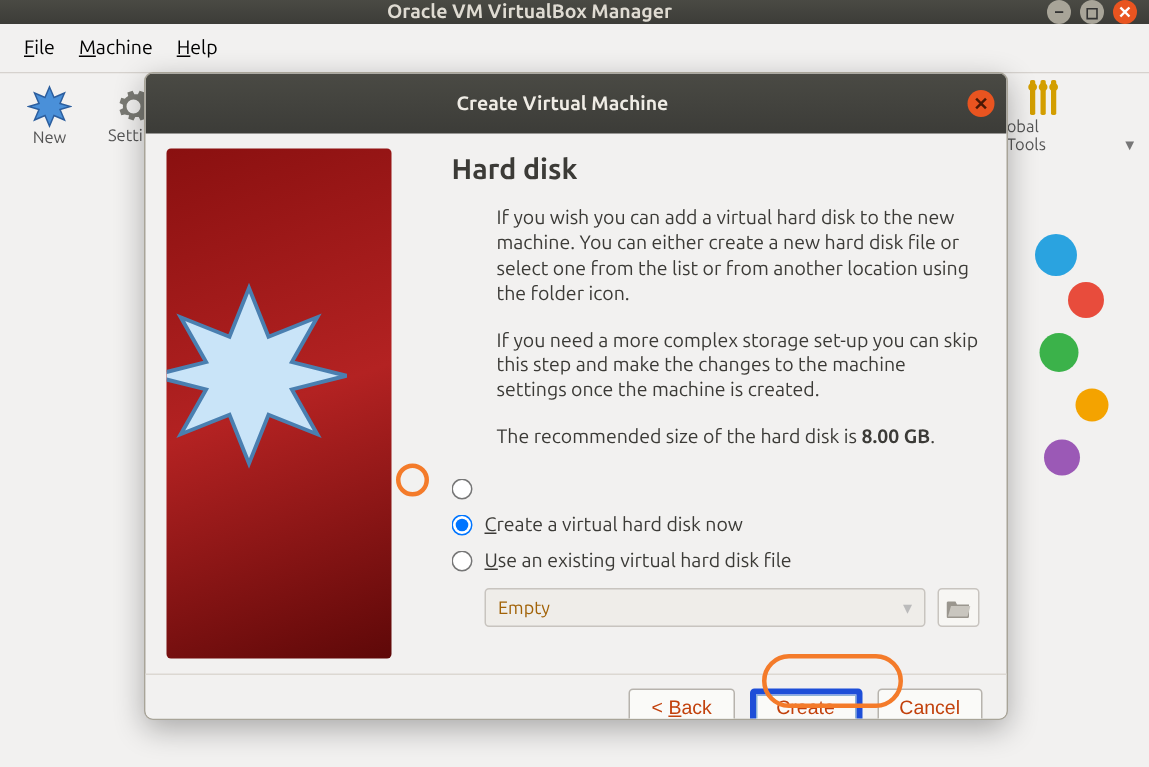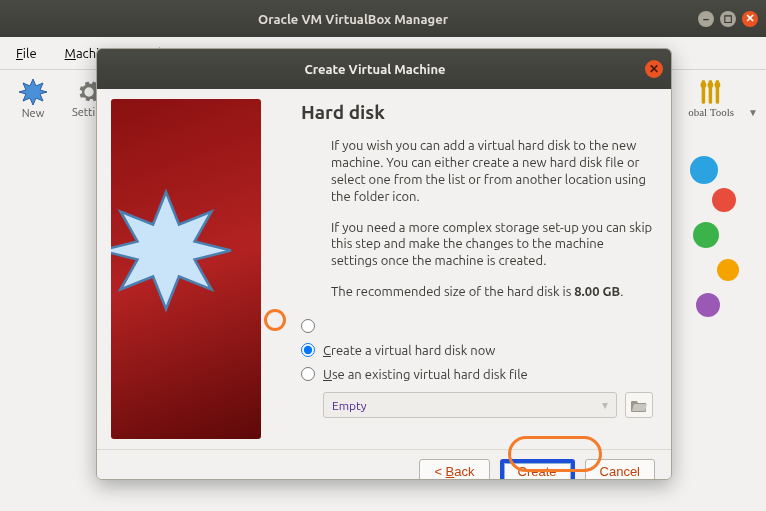--- a/index.html
+++ b/index.html
@@ -6,21 +6,21 @@
     body {
       font-family: Ubuntu, "Segoe UI", sans-serif;
       background: #f2f1f0;
       width: 766px;
       height: 511px;
       overflow: hidden;
       position: relative;
     }
     .main-titlebar {
       background: linear-gradient(to bottom, #4a4a44, #3c3c38);
-      height: 37px;
+      height: 16px;
       color: #dfdbd2;
       display: flex;
       align-items: center;
       padding: 0 8px;
       font-size: 13px;
       font-weight: bold;
     }
     .main-title { flex: 1; text-align: center; }
     .window-controls { display: flex; gap: 6px; }
     .circle-btn {
@@ -32,35 +32,35 @@
     .max { background: #a8a498; }
     .close { background: #e95420; color: #fff; }
     .menubar {
       height: 26px;
       background: #f2f1f0;
       border-bottom: 1px solid #d6d2ce;
       display: flex;
       align-items: center;
       padding: 16px 10px;
       font-size: 13px;
-      gap: 16px;
+      gap: 4px;
     }
     .menubar span { padding: 0 6px; }
     .toolbar {
       height: 56px;
       background: #f2f1f0;
       display: flex;
       align-items: center;
       padding: 4px 8px;
       gap: 6px;
     }
     .tb-item { display: flex; flex-direction: column; align-items: center; font-size: 11px; color: #555; width: 50px; }
     .tb-icon { width: 28px; height: 28px; }
     .separator { width: 1px; height: 40px; background: #ccc; margin: 0 6px; }
-    .tb-right { margin-left: auto; display: flex; align-items: flex-end; gap: 12px; font-family: Liberation Serif, serif; }
+    .tb-right { margin-left: auto; display: flex; align-items: flex-end; gap: 27px; }
     .gear-icon { width: 28px; height: 28px; fill: #7a7a74; }
     .starburst-icon { width: 30px; height: 30px; }
     .right-illustration {
       position: absolute;
       right: 18px;
       top: 140px;
       width: 64px;
       height: 200px;
     }
     
@@ -134,21 +134,21 @@
       gap: 8px;
       margin-top: 6px;
       margin-left: 22px;
     }
     .combo {
       flex: 1;
       height: 26px;
       background: #efede9;
       border: 1px solid #c8c4bf;
       border-radius: 3px;
-      color: #4c1d95;
+      color: #a16207;
       padding: 0 8px;
       font-size: 12px;
       display: flex;
       align-items: center;
       position: relative;
     }
     .combo::after {
       content: '▾';
       position: absolute;
       right: 8px;

